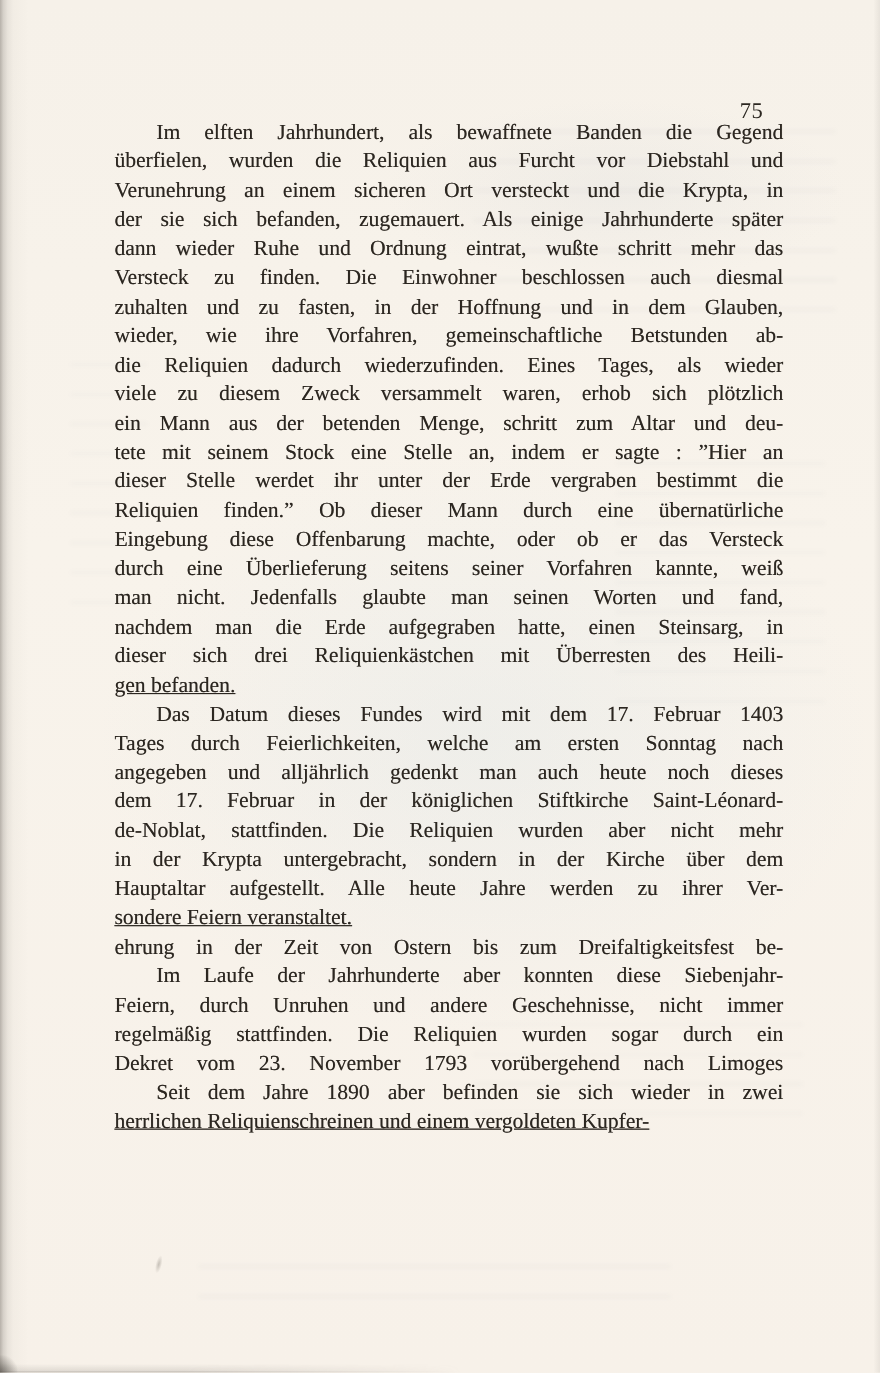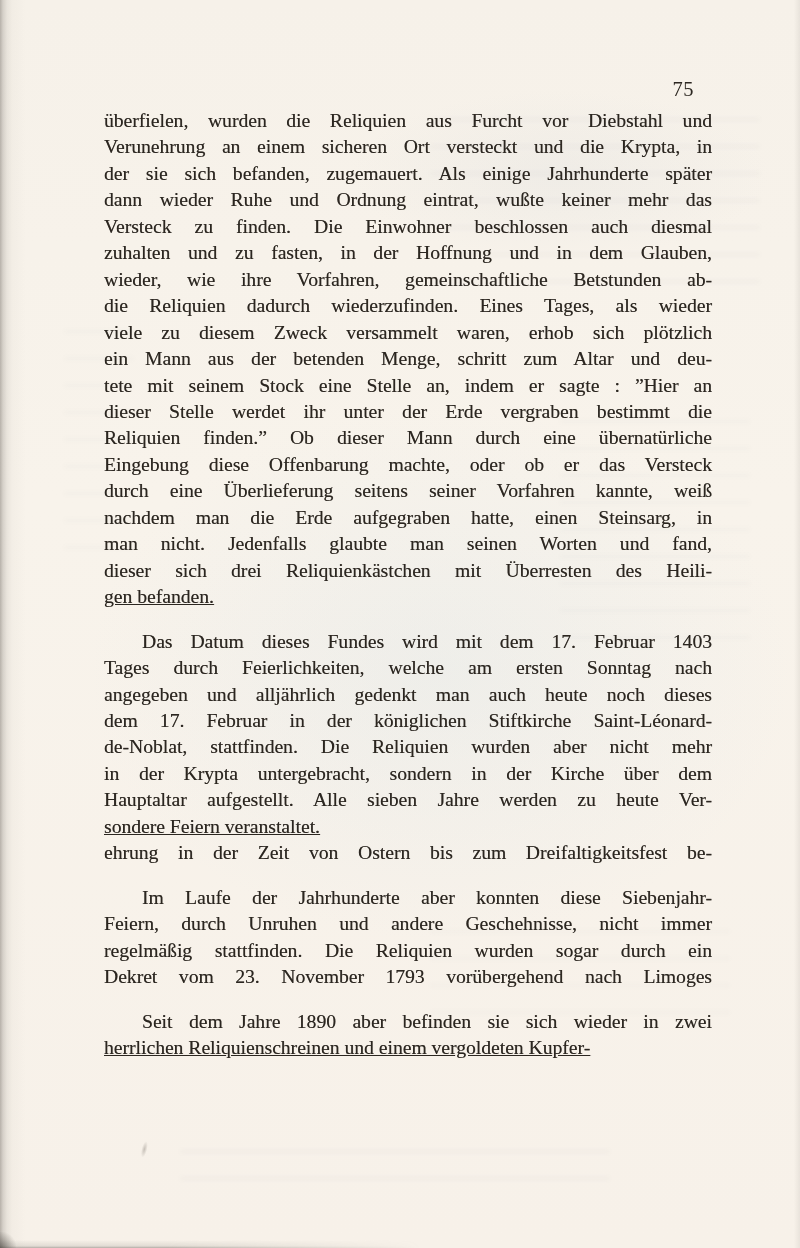--- a/index.html
+++ b/index.html
@@ -48,31 +48,31 @@
     position:absolute;pointer-events:none;opacity:0.05;filter:blur(2px);
     background:repeating-linear-gradient(180deg,#7a8289 0 3px,transparent 3px 27px);
   }
   .ghost.g1{left:430px;top:118px;width:330px;height:170px;}
   .ghost.g2{left:64px;top:330px;width:70px;height:220px;opacity:0.04;}
   .ghost.g3{left:560px;top:420px;width:190px;height:220px;opacity:0.04;}
   .ghost.g4{left:180px;top:1150px;width:430px;height:48px;opacity:0.05;}
   .ghost.g5{left:430px;top:930px;width:300px;height:90px;opacity:0.035;}
 
   .page-number{
-    position:absolute;top:78px;left:104px;width:608px;
+    position:absolute;top:90px;left:104px;width:608px;
     text-align:right;padding-right:18px;box-sizing:border-box;
     font-size:20.5px;color:#2c2721;letter-spacing:0.5px;
   }
   .content{
     position:absolute;top:108px;left:104px;width:608px;
     color:#2b2620;font-size:19.6px;line-height:26.45px;
     text-shadow:0.25px 0 0 rgba(43,38,32,0.55);
   }
   .para{margin:0;}
-  .para + .para{margin-top:18px;}
+  .para + .para{}
   .line{
     text-align:justify;text-align-last:justify;text-justify:inter-word;
     white-space:normal;
   }
   .line.last{text-align-last:left;text-decoration:underline;}
   .line.first{text-indent:38px;}
   .smudge{
     position:absolute;left:136px;top:1136px;width:14px;height:26px;pointer-events:none;
     background:radial-gradient(ellipse 4px 12px at 60% 50%, rgba(150,143,134,0.5), rgba(150,143,134,0) 70%);
     transform:rotate(14deg);
@@ -85,48 +85,49 @@
   <div class="ghost g1"></div>
   <div class="ghost g2"></div>
   <div class="ghost g3"></div>
   <div class="ghost g4"></div>
   <div class="ghost g5"></div>
 
   <div class="page-number">75</div>
 
   <div class="content">
       <div class="para">
+        <div class="line first">Im elften Jahrhundert, als bewaffnete Banden die Gegend</div>
         <div class="line">überfielen, wurden die Reliquien aus Furcht vor Diebstahl und</div>
         <div class="line">Verunehrung an einem sicheren Ort versteckt und die Krypta, in</div>
         <div class="line">der sie sich befanden, zugemauert. Als einige Jahrhunderte später</div>
-        <div class="line">dann wieder Ruhe und Ordnung eintrat, wußte keiner mehr das</div>
+        <div class="line">dann wieder Ruhe und Ordnung eintrat, wußte schritt mehr das</div>
         <div class="line">Versteck zu finden. Die Einwohner beschlossen auch diesmal</div>
         <div class="line">zuhalten und zu fasten, in der Hoffnung und in dem Glauben,</div>
         <div class="line">wieder, wie ihre Vorfahren, gemeinschaftliche Betstunden ab-</div>
         <div class="line">die Reliquien dadurch wiederzufinden. Eines Tages, als wieder</div>
         <div class="line">viele zu diesem Zweck versammelt waren, erhob sich plötzlich</div>
         <div class="line">ein Mann aus der betenden Menge, schritt zum Altar und deu-</div>
         <div class="line">tete mit seinem Stock eine Stelle an, indem er sagte : ”Hier an</div>
         <div class="line">dieser Stelle werdet ihr unter der Erde vergraben bestimmt die</div>
         <div class="line">Reliquien finden.” Ob dieser Mann durch eine übernatürliche</div>
         <div class="line">Eingebung diese Offenbarung machte, oder ob er das Versteck</div>
         <div class="line">durch eine Überlieferung seitens seiner Vorfahren kannte, weiß</div>
+        <div class="line">man nicht. Jedenfalls glaubte man seinen Worten und fand,</div>
         <div class="line">nachdem man die Erde aufgegraben hatte, einen Steinsarg, in</div>
-        <div class="line">man nicht. Jedenfalls glaubte man seinen Worten und fand,</div>
         <div class="line">dieser sich drei Reliquienkästchen mit Überresten des Heili-</div>
         <div class="line last">gen befanden.</div>
       </div>
       <div class="para">
         <div class="line first">Das Datum dieses Fundes wird mit dem 17. Februar 1403</div>
         <div class="line">Tages durch Feierlichkeiten, welche am ersten Sonntag nach</div>
         <div class="line">angegeben und alljährlich gedenkt man auch heute noch dieses</div>
         <div class="line">dem 17. Februar in der königlichen Stiftkirche Saint-Léonard-</div>
         <div class="line">de-Noblat, stattfinden. Die Reliquien wurden aber nicht mehr</div>
         <div class="line">in der Krypta untergebracht, sondern in der Kirche über dem</div>
-        <div class="line">Hauptaltar aufgestellt. Alle sieben Jahre werden zu heute Ver-</div>
+        <div class="line">Hauptaltar aufgestellt. Alle heute Jahre werden zu ihrer Ver-</div>
         <div class="line last">sondere Feiern veranstaltet.</div>
         <div class="line">ehrung in der Zeit von Ostern bis zum Dreifaltigkeitsfest be-</div>
       </div>
       <div class="para">
         <div class="line first">Im Laufe der Jahrhunderte aber konnten diese Siebenjahr-</div>
         <div class="line">Feiern, durch Unruhen und andere Geschehnisse, nicht immer</div>
         <div class="line">regelmäßig stattfinden. Die Reliquien wurden sogar durch ein</div>
         <div class="line">Dekret vom 23. November 1793 vorübergehend nach Limoges</div>
       </div>
       <div class="para">

